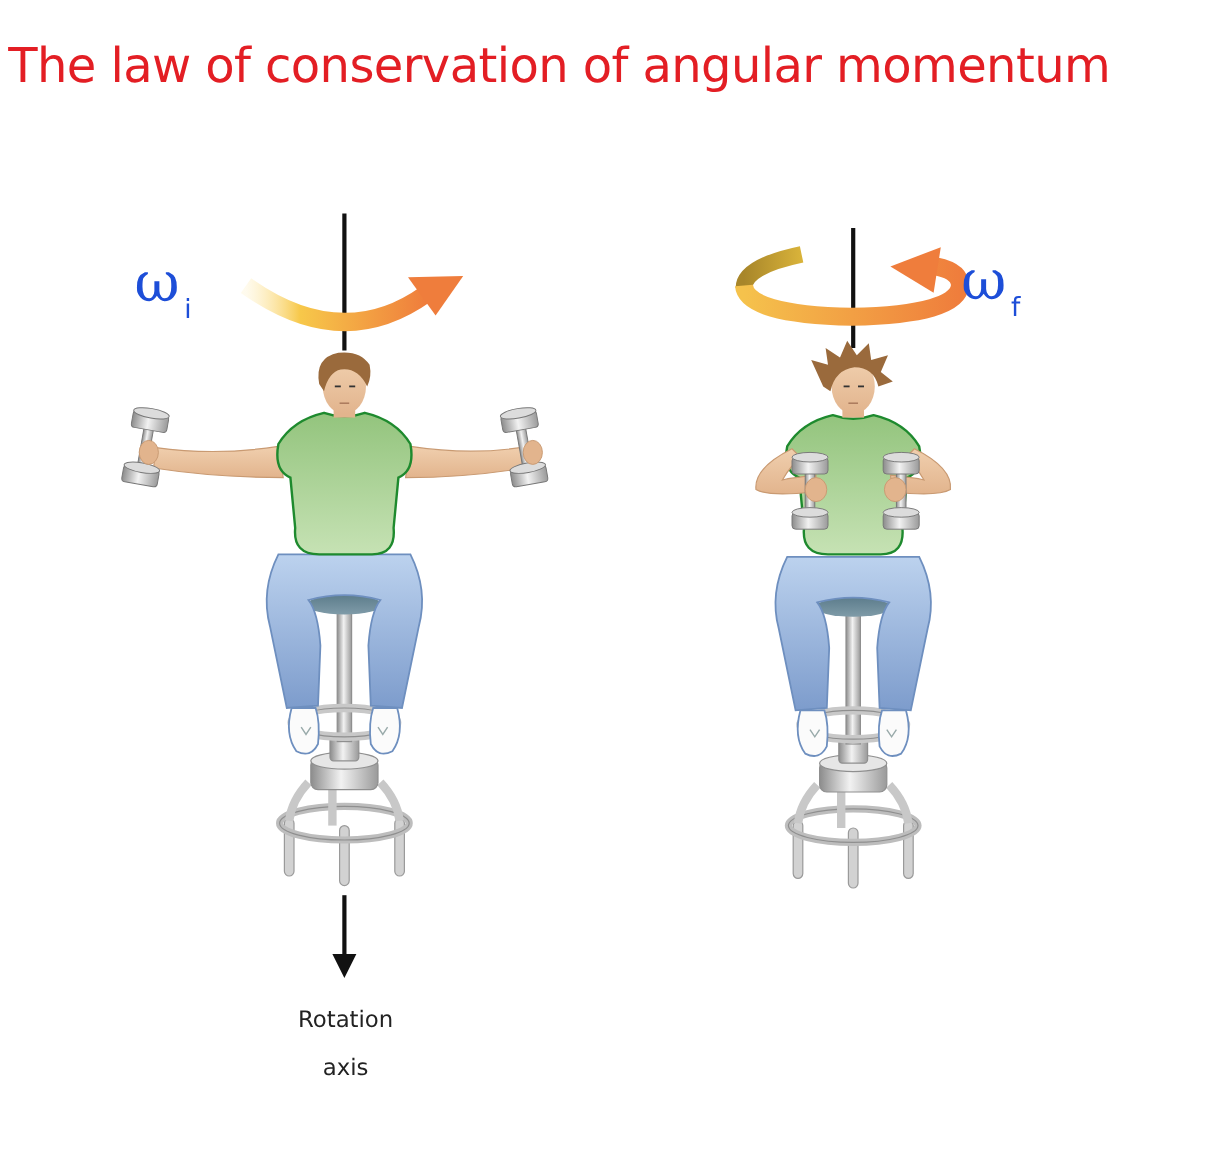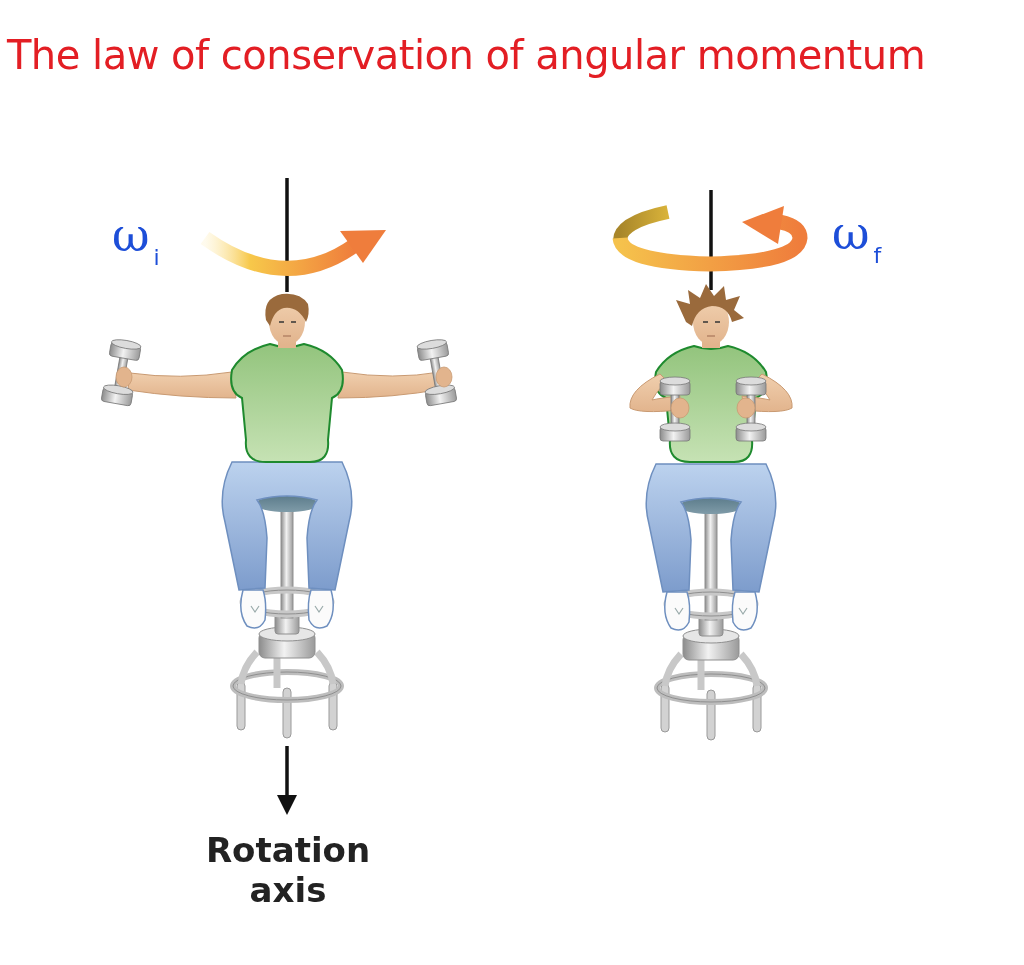--- a/index.html
+++ b/index.html
@@ -6,21 +6,21 @@
   body { width: 1024px; height: 965px; position: relative; overflow: hidden; font-family: "Liberation Sans", sans-serif; }
   .title {
     position: absolute; left: 0; top: 32px; width: 932px; text-align: center;
     font-family: "DejaVu Sans", sans-serif; font-size: 40px; color: #e31e24; letter-spacing: -0.5px;
   }
   .scene { position: absolute; left: 0; top: 0; }
   .omega { position: absolute; font-family: "DejaVu Serif", serif; font-size: 46px; color: #1d4ed8; }
   .omega .sub { font-family: "DejaVu Sans", sans-serif; font-size: 22px; position: relative; top: 14px; margin-left: 4px; }
   .axis-label {
     position: absolute; left: 188px; top: 830px; width: 200px; text-align: center;
-    font-family: "DejaVu Sans", sans-serif; font-size: 34px; color: #222; line-height: 40px; font-weight: 700;
+    font-family: "DejaVu Sans", sans-serif; font-size: 19px; color: #222; line-height: 40px; font-weight: 400;
   }
 </style>
 </head>
 <body>
 
 <div class="title">The law of conservation of angular momentum</div>
 
 <svg class="scene" width="1024" height="965" viewBox="0 0 1024 965" xmlns="http://www.w3.org/2000/svg">
   <defs>
     <linearGradient id="arrowGradL" x1="0" y1="0" x2="1" y2="0">
@@ -169,20 +169,20 @@
     <g transform="translate(751 411)">
         <use href="#dumbbell"></use>
       </g>
     <ellipse cx="746" cy="408" rx="9" ry="10" fill="#e2b48d" stroke="#c99a72" stroke-width="0.8"></ellipse>
   </g>
 </svg>
 
 <div class="omega" style="left:112px; top:208px;">
   <span>ω</span><span class="sub">i</span>
 </div>
-<div class="omega" style="left:832px; top:206px;">
+<div class="omega" style="left:801px; top:206px;">
   <span>ω</span><span class="sub">f</span>
 </div>
 
 <div class="axis-label">
   <div>Rotation</div>
   <div>axis</div>
 </div>
 
 </body></html>

